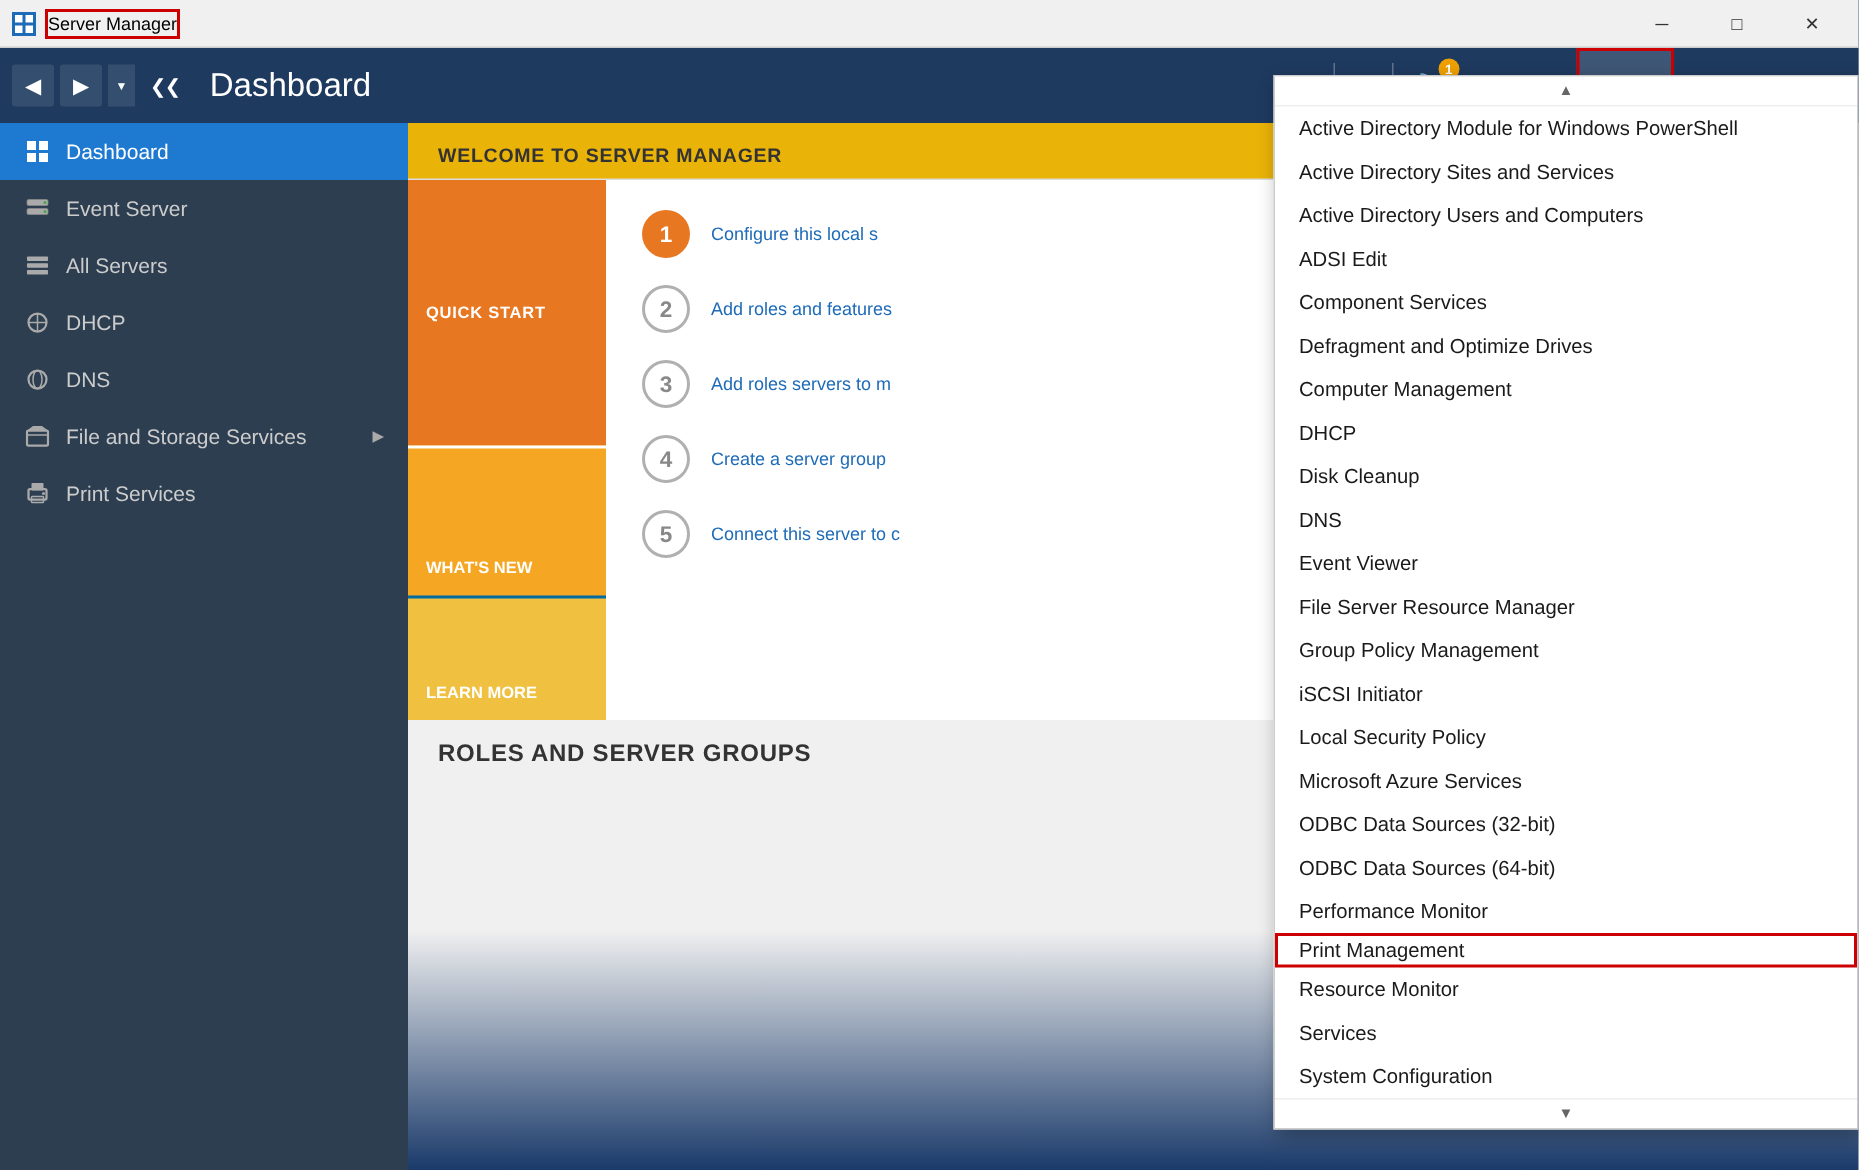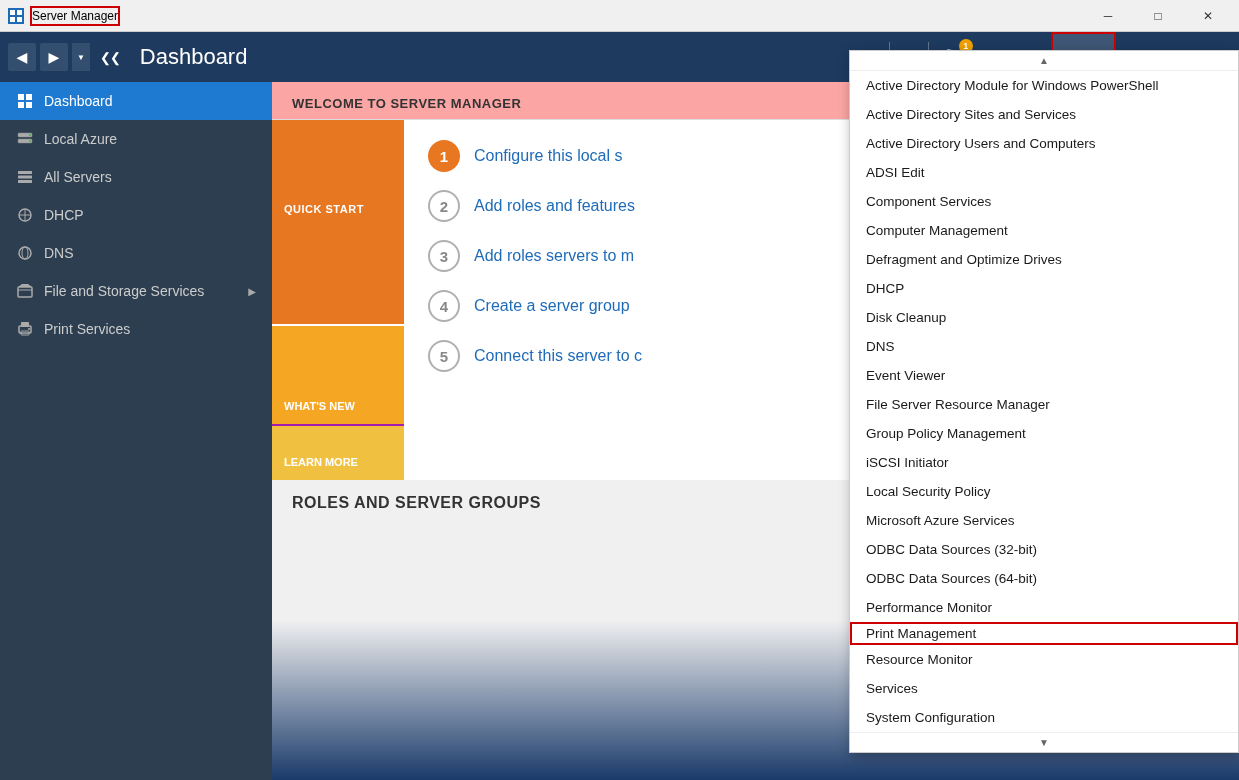--- a/index.html
+++ b/index.html
@@ -191,21 +191,21 @@
     }
 
     
     .content {
       flex: 1;
       background: #f0f0f0;
       overflow: hidden;
       position: relative;
     }
     .content-header {
-      background: #fca5a5;
+      background: #eab308;
       padding: 14px 20px 8px 20px;
       border-bottom: 1px solid #ddd;
     }
     .content-header h2 {
       font-size: 13px;
       font-weight: 700;
       color: #333;
       letter-spacing: 0.5px;
       text-transform: uppercase;
     }
@@ -238,35 +238,34 @@
       text-transform: uppercase;
       letter-spacing: 0.5px;
     }
     .whats-new-block {
       background: #f5a623;
       padding: 12px;
       height: 100px;
       display: flex;
       align-items: flex-end;
       border-top: 2px solid white;
-      margin-top: 27px;
     }
     .whats-new-label {
       color: white;
       font-size: 11px;
       font-weight: 600;
       text-transform: uppercase;
     }
     .learn-more-block {
       background: #f0c040;
       padding: 12px;
       flex: 1;
       display: flex;
       align-items: flex-end;
-      border-top: 2px solid #a21caf;
+      border-top: 2px solid #0369a1;
     }
     .learn-more-label {
       color: white;
       font-size: 11px;
       font-weight: 600;
       text-transform: uppercase;
     }
     .welcome-right {
       flex: 1;
       padding: 20px 24px;
@@ -290,21 +289,21 @@
       font-weight: 600;
       flex-shrink: 0;
     }
     .step-num.outline {
       background: transparent;
       border: 2px solid #b0b0b0;
       color: #888;
     }
     .step-link {
       color: #1e6bb8;
-      font-size: 16px;
+      font-size: 12px;
       cursor: pointer;
     }
 
     
     .roles-header {
       padding: 14px 20px 8px 20px;
       font-size: 16px;
       font-weight: 700;
       color: #333;
       text-transform: uppercase;
@@ -441,21 +440,21 @@
 
     <div class="sidebar-item">
       <div class="sidebar-icon">
         <svg width="16" height="14" viewBox="0 0 16 14">
           <rect x="1" y="1" width="14" height="4" rx="1" fill="#aaa" stroke="#888" stroke-width="0.5"></rect>
           <rect x="1" y="7" width="14" height="4" rx="1" fill="#aaa" stroke="#888" stroke-width="0.5"></rect>
           <circle cx="13" cy="3" r="1" fill="#4a4"></circle>
           <circle cx="13" cy="9" r="1" fill="#4a4"></circle>
         </svg>
       </div>
-      <span class="sidebar-item-label">Local Azure</span>
+      <span class="sidebar-item-label">Event Server</span>
     </div>
 
     <div class="sidebar-item">
       <div class="sidebar-icon">
         <svg width="16" height="14" viewBox="0 0 16 14">
           <rect x="1" y="1" width="14" height="3" rx="0.5" fill="#aaa"></rect>
           <rect x="1" y="5.5" width="14" height="3" rx="0.5" fill="#aaa"></rect>
           <rect x="1" y="10" width="14" height="3" rx="0.5" fill="#aaa"></rect>
         </svg>
       </div>
@@ -559,22 +558,22 @@
 </div>
 
 <div class="dropdown-menu">
   <div class="dropdown-scroll-up">▲</div>
   <div id="dropdown-items">
       <div class="dropdown-item">Active Directory Module for Windows PowerShell</div>
       <div class="dropdown-item">Active Directory Sites and Services</div>
       <div class="dropdown-item">Active Directory Users and Computers</div>
       <div class="dropdown-item">ADSI Edit</div>
       <div class="dropdown-item">Component Services</div>
+      <div class="dropdown-item">Defragment and Optimize Drives</div>
       <div class="dropdown-item">Computer Management</div>
-      <div class="dropdown-item">Defragment and Optimize Drives</div>
       <div class="dropdown-item">DHCP</div>
       <div class="dropdown-item">Disk Cleanup</div>
       <div class="dropdown-item">DNS</div>
       <div class="dropdown-item">Event Viewer</div>
       <div class="dropdown-item">File Server Resource Manager</div>
       <div class="dropdown-item">Group Policy Management</div>
       <div class="dropdown-item">iSCSI Initiator</div>
       <div class="dropdown-item">Local Security Policy</div>
       <div class="dropdown-item">Microsoft Azure Services</div>
       <div class="dropdown-item">ODBC Data Sources (32-bit)</div>

